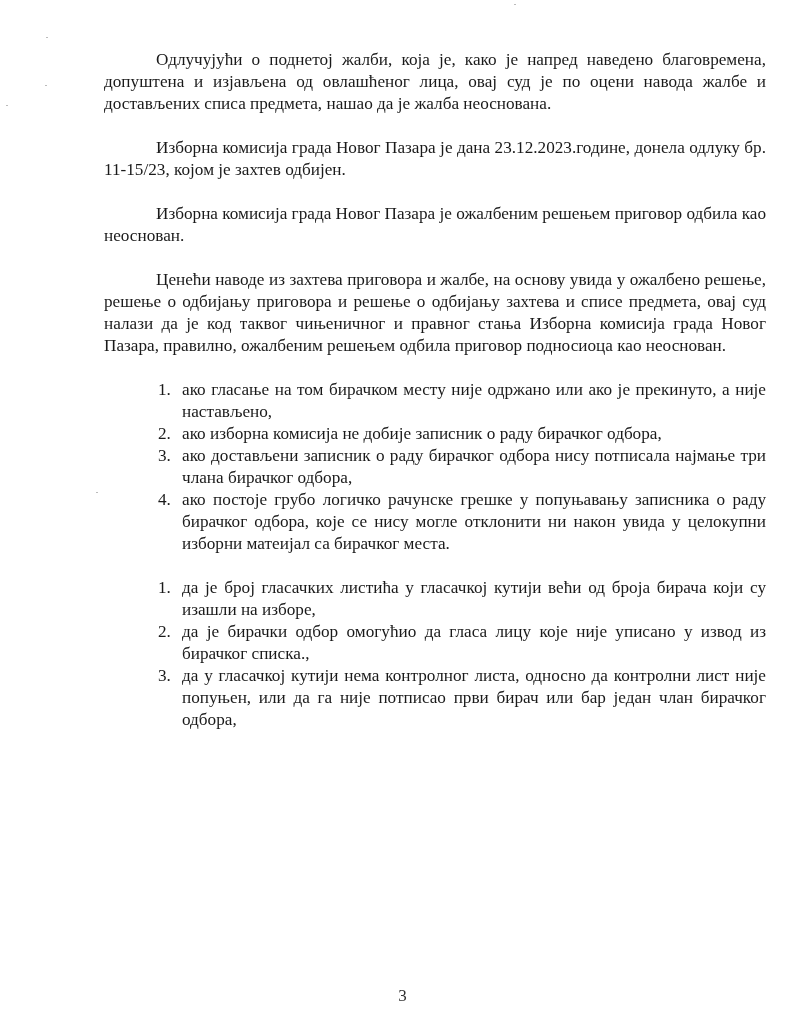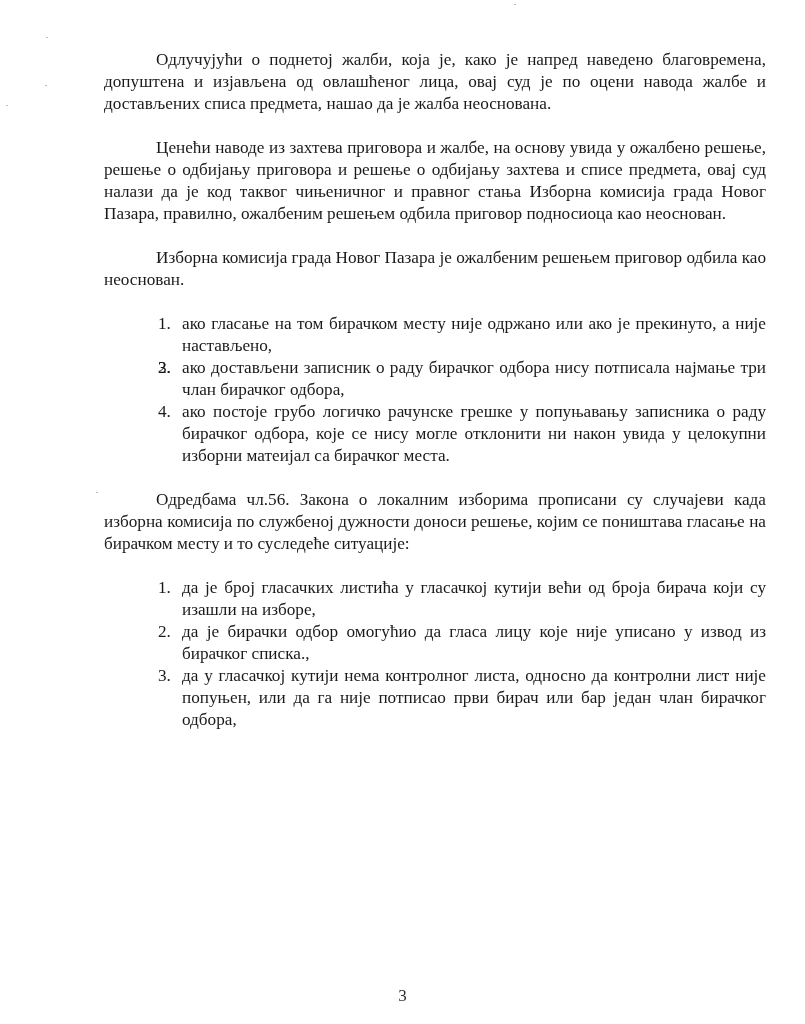--- a/index.html
+++ b/index.html
@@ -37,31 +37,31 @@
 <body>
 
 <div class="speck" style="left:514px;top:4px;"></div>
 <div class="speck" style="left:46px;top:37px;"></div>
 <div class="speck" style="left:45px;top:85px;"></div>
 <div class="speck" style="left:6px;top:105px;"></div>
 <div class="speck" style="left:96px;top:492px;"></div>
 
 <div class="page">
   <p class="para">Одлучујући о поднетој жалби, која је, како је напред наведено благовремена, допуштена и изјављена од овлашћеног лица, овај суд је по оцени навода жалбе и достављених списа предмета, нашао да је жалба неоснована.</p>
+  <p class="para">Изборна комисија града Новог Пазара је дана 23.12.2023.године, донела одлуку бр. 11-15/23, којом је захтев одбијен.</p>
+  <p class="para">Изборна комисија града Новог Пазара је ожалбеним решењем приговор одбила као неоснован.</p>
   <p class="para">Ценећи наводе из захтева приговора и жалбе, на основу увида у ожалбено решење, решење о одбијању приговора и решење о одбијању захтева и списе предмета, овај суд налази да је код таквог чињеничног и правног стања Изборна комисија града Новог Пазара, правилно, ожалбеним решењем одбила приговор подносиоца као неоснован.</p>
-  <p class="para">Изборна комисија града Новог Пазара је ожалбеним решењем приговор одбила као неоснован.</p>
 
   <ol class="items">
     <li><span class="num">1.</span><span>ако гласање на том бирачком месту није одржано или ако је прекинуто, а није настављено,</span></li>
-    <li><span class="num">2.</span></li>
-    <li><span class="num">3.</span><span>ако достављени записник о раду бирачког одбора нису потписала најмање три члан бирачког одбора,</span></li>
+    <li><span class="num">2.</span><span>ако изборна комисија не добије записник о раду бирачког одбора,</span></li>
+    <li><span class="num">3.</span><span>ако достављени записник о раду бирачког одбора нису потписала најмање три члана бирачког одбора,</span></li>
     <li><span class="num">4.</span><span>ако постоје грубо логичко рачунске грешке у попуњавању записника о раду бирачког одбора, које се нису могле отклонити ни након увида у целокупни изборни матеијал са бирачког места.</span></li>
   </ol>
 
-  <p class="para">Одредбама чл.56. Закона о локалним изборима прописани су случајеви када изборна комисија по службеној дужности доноси решење, којим се поништава гласање на бирачком месту и то суследеће ситуације:</p>
 
   <ol class="items">
     <li><span class="num">1.</span><span>да је број гласачких листића у гласачкој кутији већи од броја бирача који су изашли на изборе,</span></li>
     <li><span class="num">2.</span><span>да је бирачки одбор омогућио да гласа лицу које није уписано у извод из бирачког списка.,</span></li>
     <li><span class="num">3.</span><span>да у гласачкој кутији нема контролног листа, односно да контролни лист није попуњен, или да га није потписао први бирач или бар један члан бирачког одбора,</span></li>
   </ol>
 </div>
 
 <div class="page-number">3</div>
 

